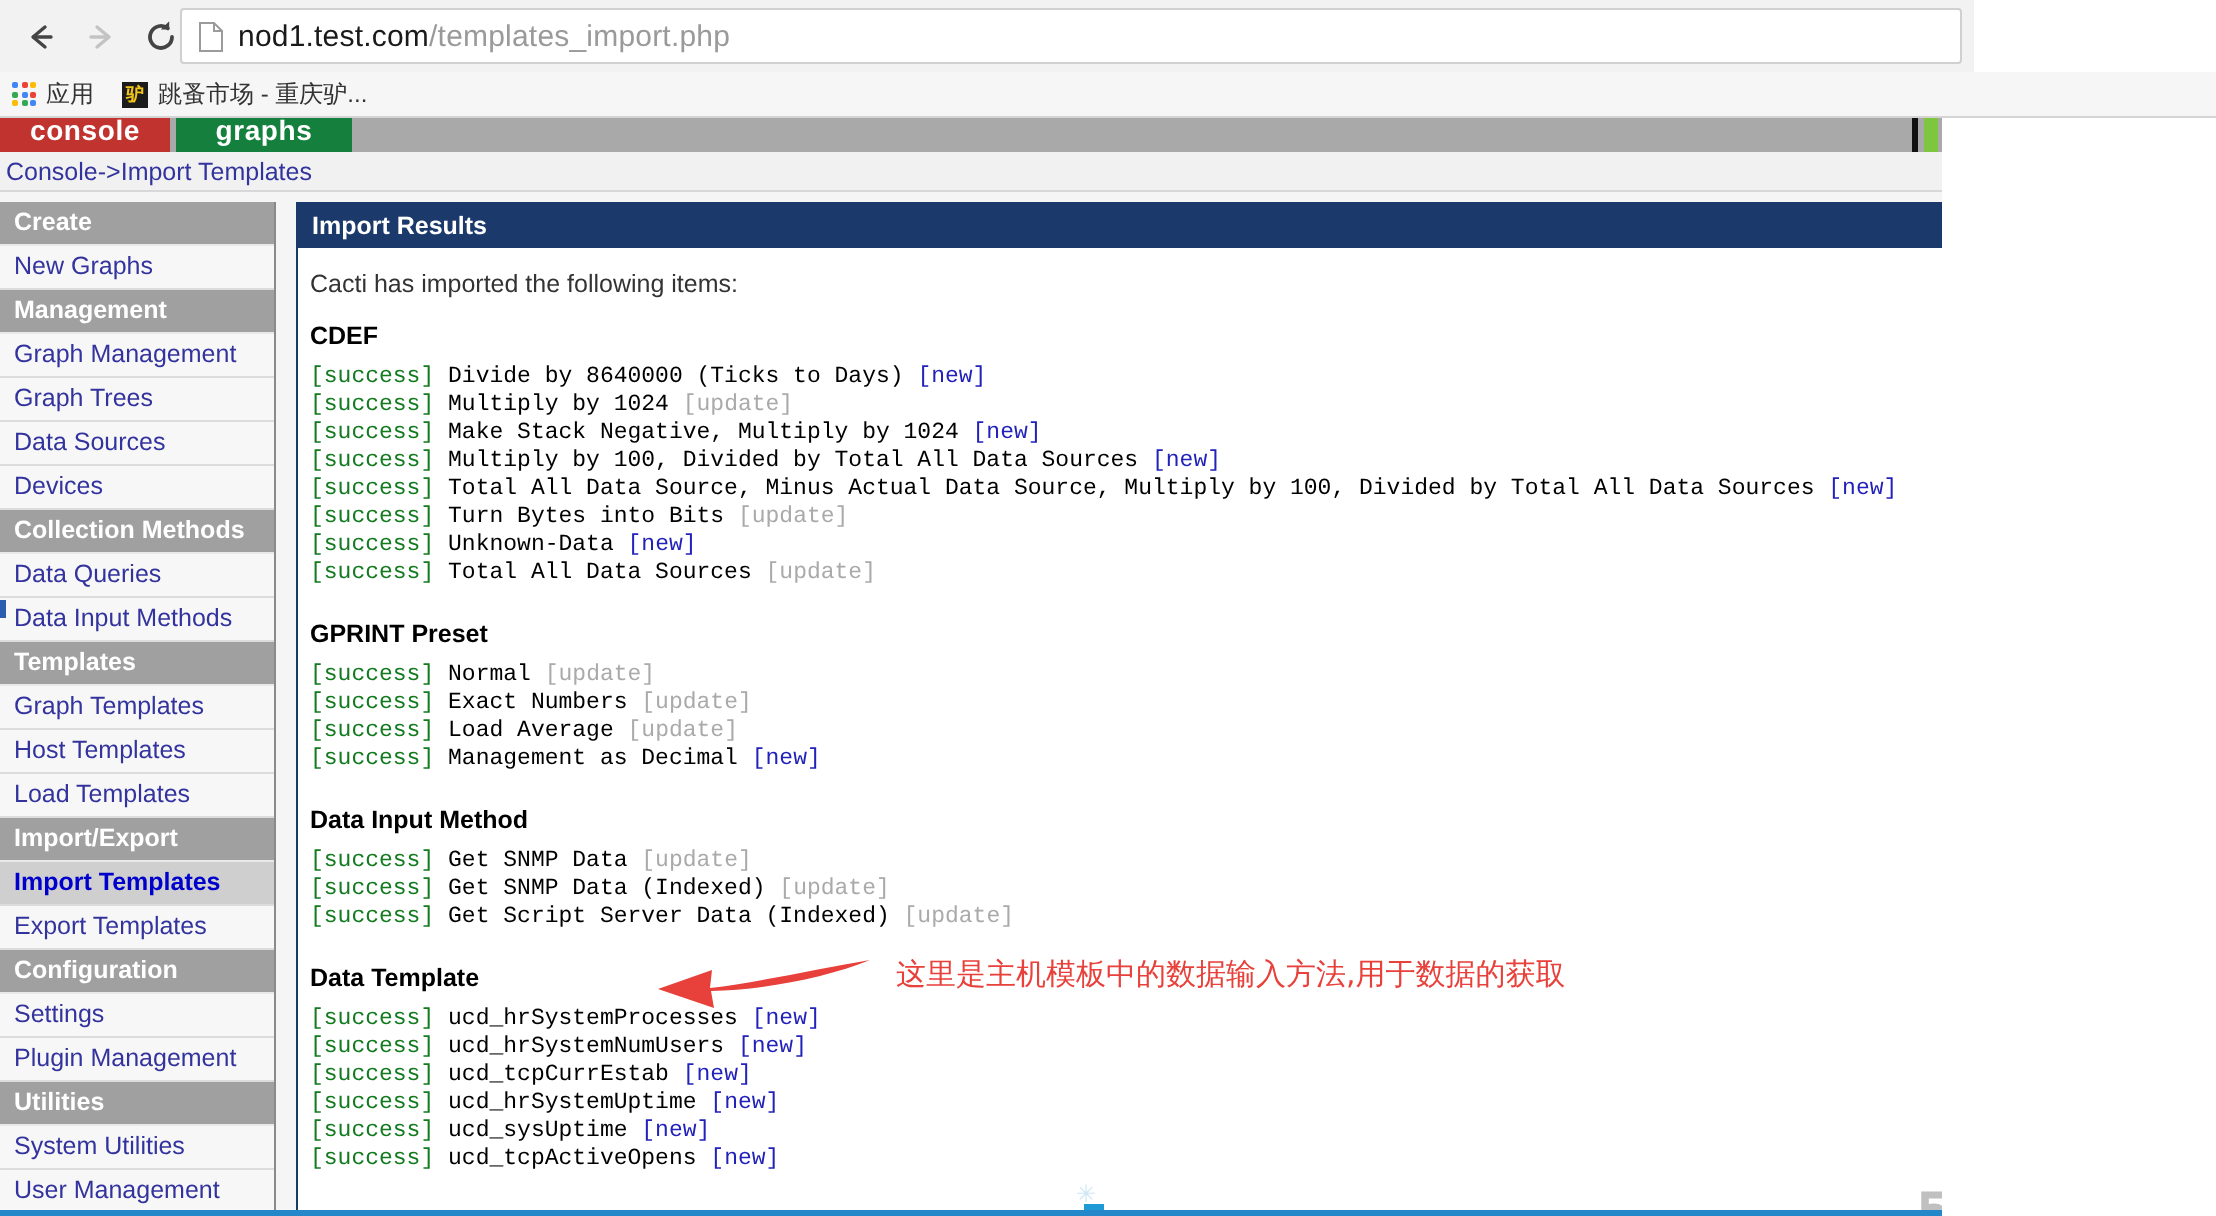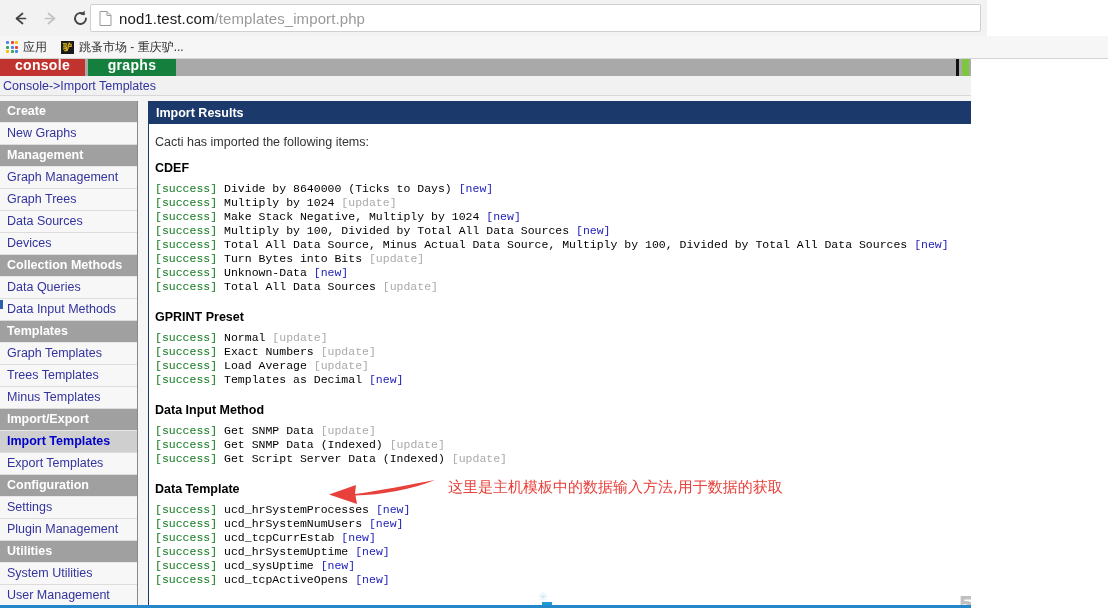--- a/index.html
+++ b/index.html
@@ -256,22 +256,22 @@
         <div class="nav-head">Management</div>
         <div class="nav-link"><span>Graph Management</span></div>
         <div class="nav-link"><span>Graph Trees</span></div>
         <div class="nav-link"><span>Data Sources</span></div>
         <div class="nav-link"><span>Devices</span></div>
         <div class="nav-head">Collection Methods</div>
         <div class="nav-link"><span>Data Queries</span></div>
         <div class="nav-link marked"><span class="marker"></span><span>Data Input Methods</span></div>
         <div class="nav-head">Templates</div>
         <div class="nav-link"><span>Graph Templates</span></div>
-        <div class="nav-link"><span>Trees Templates</span></div>
-        <div class="nav-link"><span>Minus Templates</span></div>
+        <div class="nav-link"><span>Host Templates</span></div>
+        <div class="nav-link"><span>Load Templates</span></div>
         <div class="nav-head">Import/Export</div>
         <div class="nav-link active"><span>Import Templates</span></div>
         <div class="nav-link"><span>Export Templates</span></div>
         <div class="nav-head">Configuration</div>
         <div class="nav-link"><span>Settings</span></div>
         <div class="nav-link"><span>Plugin Management</span></div>
         <div class="nav-head">Utilities</div>
         <div class="nav-link"><span>System Utilities</span></div>
         <div class="nav-link"><span>User Management</span></div>
         <div class="nav-link"></div>
@@ -292,21 +292,21 @@
               <div class="row"><span class="ok">[success]</span> <span class="nm">Turn Bytes into Bits</span> <span class="upd">[update]</span></div>
               <div class="row"><span class="ok">[success]</span> <span class="nm">Unknown-Data</span> <span class="new">[new]</span></div>
               <div class="row"><span class="ok">[success]</span> <span class="nm">Total All Data Sources</span> <span class="upd">[update]</span></div>
             </div>
             <div class="sect-gap"></div>
             <div class="sect-h">GPRINT Preset</div>
             <div class="rows">
               <div class="row"><span class="ok">[success]</span> <span class="nm">Normal</span> <span class="upd">[update]</span></div>
               <div class="row"><span class="ok">[success]</span> <span class="nm">Exact Numbers</span> <span class="upd">[update]</span></div>
               <div class="row"><span class="ok">[success]</span> <span class="nm">Load Average</span> <span class="upd">[update]</span></div>
-              <div class="row"><span class="ok">[success]</span> <span class="nm">Templates as Decimal</span> <span class="new">[new]</span></div>
+              <div class="row"><span class="ok">[success]</span> <span class="nm">Management as Decimal</span> <span class="new">[new]</span></div>
             </div>
             <div class="sect-gap"></div>
             <div class="sect-h">Data Input Method</div>
             <div class="rows">
               <div class="row"><span class="ok">[success]</span> <span class="nm">Get SNMP Data</span> <span class="upd">[update]</span></div>
               <div class="row"><span class="ok">[success]</span> <span class="nm">Get SNMP Data (Indexed)</span> <span class="upd">[update]</span></div>
               <div class="row"><span class="ok">[success]</span> <span class="nm">Get Script Server Data (Indexed)</span> <span class="upd">[update]</span></div>
             </div>
             <div class="sect-gap"></div>
             <div class="sect-h">Data Template</div>

